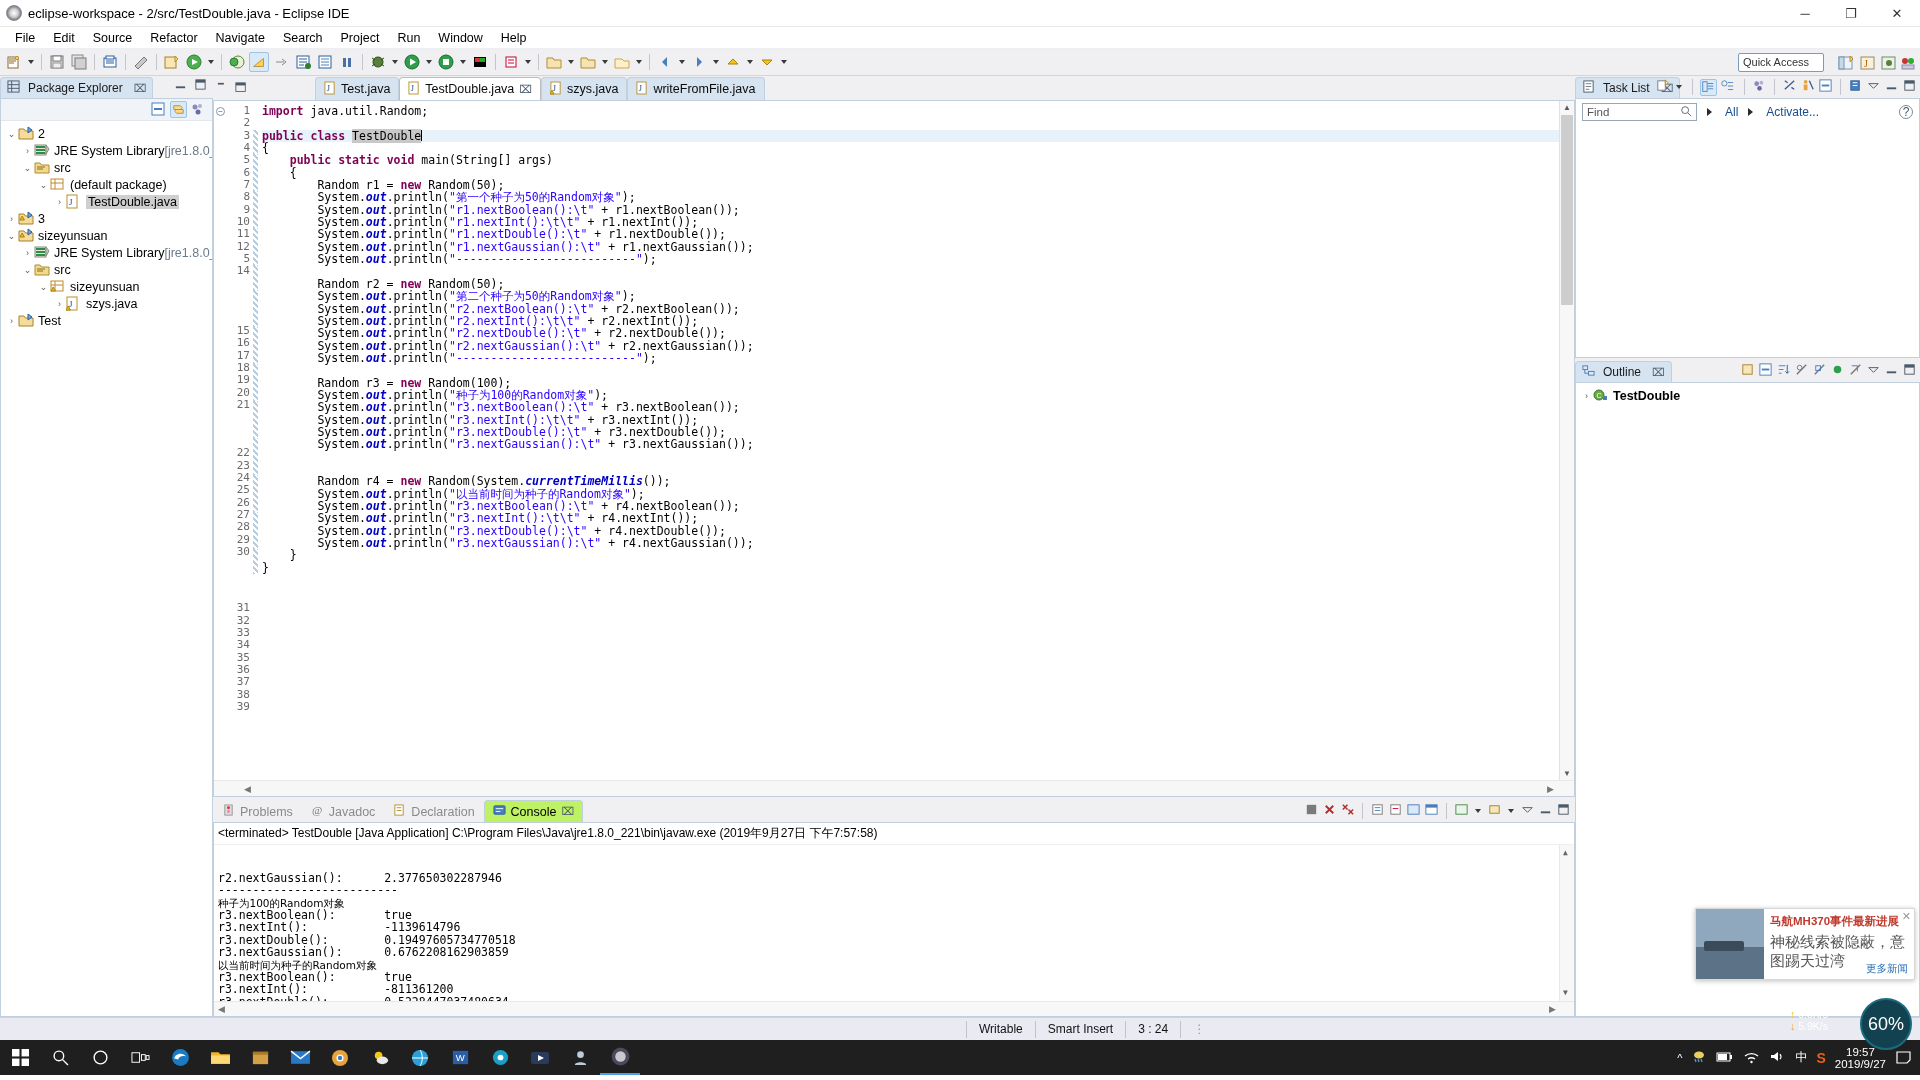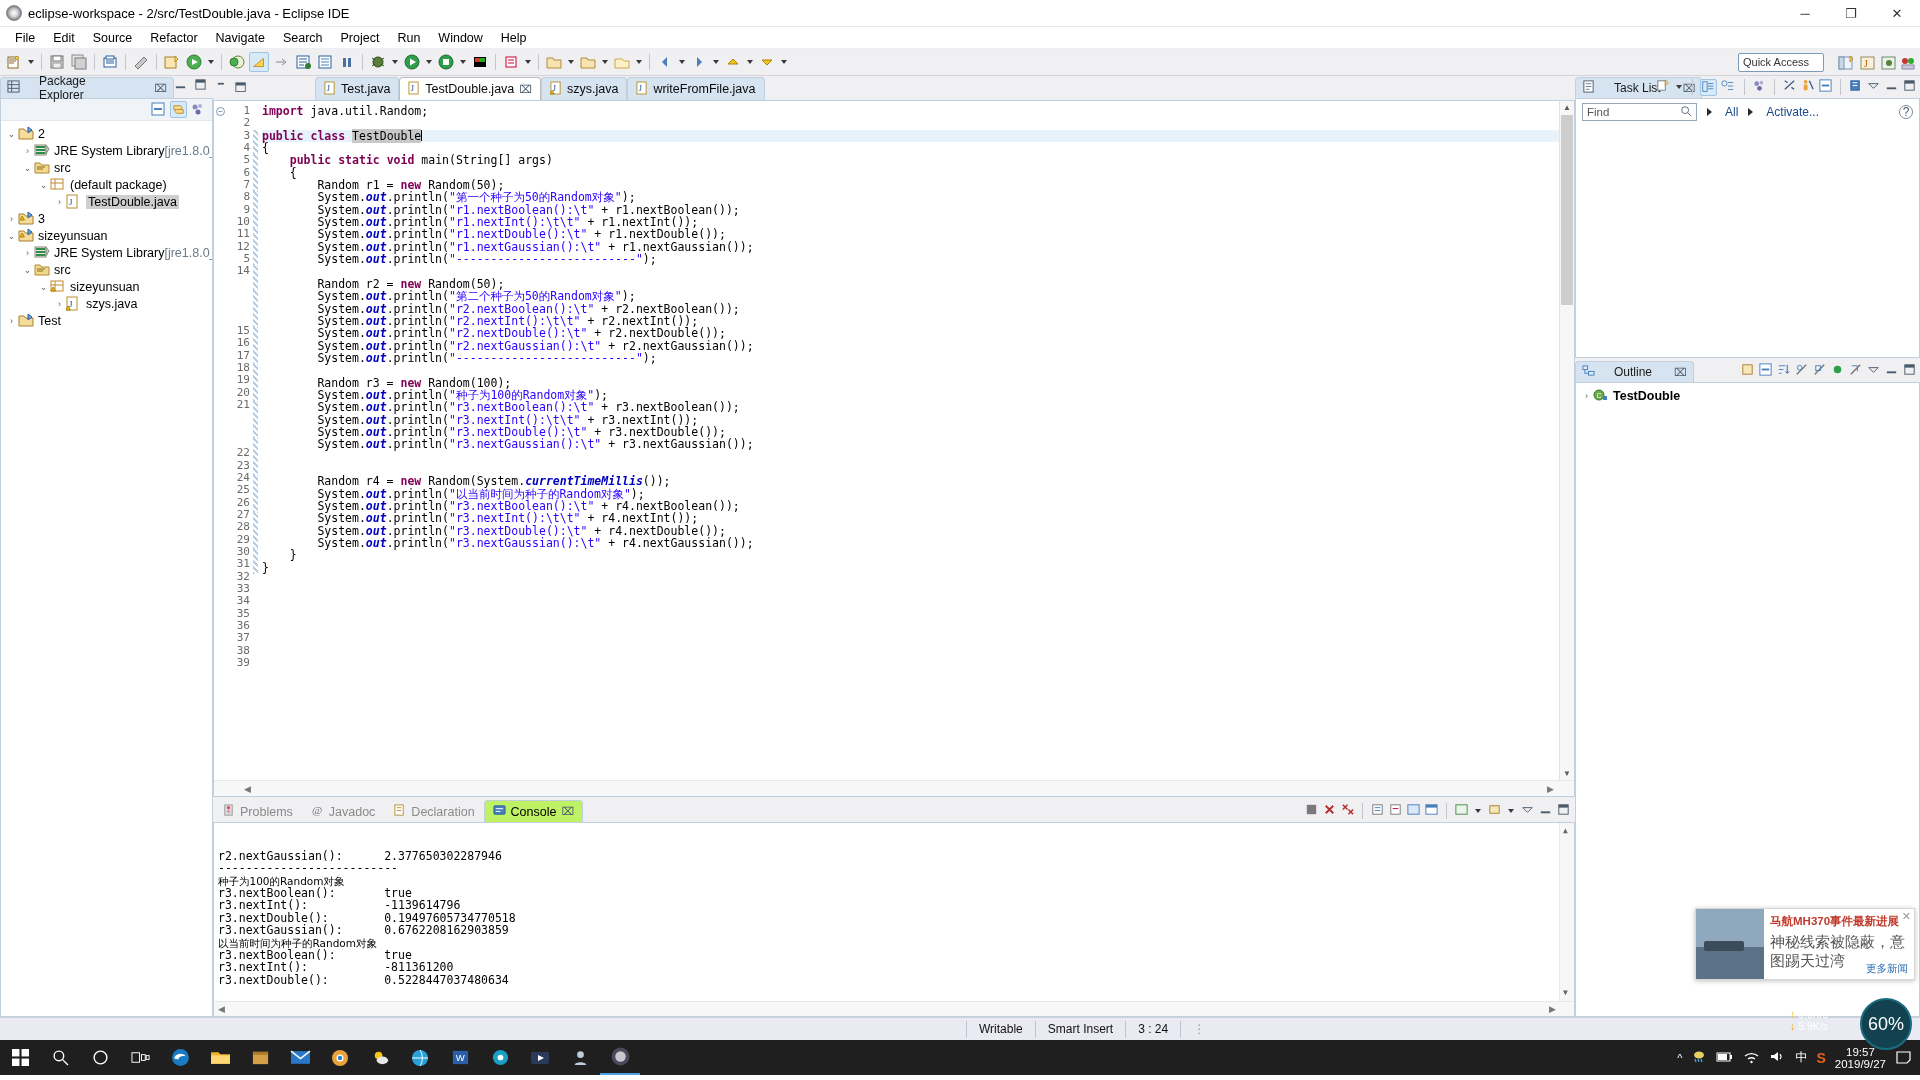--- a/index.html
+++ b/index.html
@@ -41,21 +41,21 @@
     padding:2px 4px; border-radius:2px;
   }
   .persp { position:absolute; top:4px; width:20px;height:20px; }
   
   #main { display:flex; height:941px; background:#f0f0f3; }
   
   #pkgexp { width:213px; background:#f0f0f3; display:flex; flex-direction:column; }
   .viewtab-row { height:22px; display:flex; align-items:flex-end; position:relative;}
   .viewtab {
     height:21px; background:#d6e3f0; border:1px solid #c2cfdd; border-bottom:none;
-    border-radius:4px 4px 0 0; display:flex;align-items:center; padding:0 6px; gap:19px;
+    border-radius:4px 4px 0 0; display:flex;align-items:center; padding:0 6px; gap:8px;
     font-size:12px; color:#1a1a1a;
   }
   .viewtab .vt-x { font-size:11px; color:#4a5a6a; margin-left:3px; }
   .view-body { flex:1; background:#fff; border:1px solid #c2cfdd; border-top:1px solid #c2cfdd; overflow:hidden;}
   .view-toolrow { height:22px; background:#f0f3f7; display:flex; align-items:center;
       justify-content:flex-end; gap:3px; padding-right:5px; border-bottom:1px solid #e3e7ec;}
   .vbtn { width:17px;height:17px; display:inline-block; position:relative;}
   .vbtn.sel { background:#d8e9f8; border:1px solid #9ec4e3; border-radius:2px;}
   
   .tree { padding:4px 0 0 4px; font-size:12.5px; }
@@ -631,21 +631,21 @@
             <div style="padding-right: 3px;">21</div>
             <div style="padding-right: 3px; margin-top: 36px;">22</div>
             <div style="padding-right: 3px;">23</div>
             <div style="padding-right: 3px;">24</div>
             <div style="padding-right: 3px;">25</div>
             <div style="padding-right: 3px;">26</div>
             <div style="padding-right: 3px;">27</div>
             <div style="padding-right: 3px;">28</div>
             <div style="padding-right: 3px;">29</div>
             <div style="padding-right: 3px;">30</div>
-            <div style="padding-right: 3px;">31</div>
+            <div style="padding-right: 3px; margin-top: 44px;">31</div>
             <div style="padding-right: 3px;">32</div>
             <div style="padding-right: 3px;">33</div>
             <div style="padding-right: 3px;">34</div>
             <div style="padding-right: 3px;">35</div>
             <div style="padding-right: 3px;">36</div>
             <div style="padding-right: 3px;">37</div>
             <div style="padding-right: 3px;">38</div>
             <div style="padding-right: 3px;">39</div>
           </div>
         <div id="changebar">
@@ -788,20 +788,21 @@
                 <rect x="3" y="10" width="10" height="2" fill="#4a5a6a"></rect>
               </svg></span>
           <span>
             <svg width="15" height="15" viewBox="0 0 16 16">
                 <rect x="3" y="3" width="10" height="10" fill="none" stroke="#4a5a6a"></rect>
                 <rect x="3" y="3" width="10" height="3" fill="#4a5a6a"></rect>
               </svg></span>
         </div>
       </div>
       <div id="conbody">
+        <div id="conhead">&lt;terminated&gt; TestDouble [Java Application] C:\Program Files\Java\jre1.8.0_221\bin\javaw.exe (2019年9月27日 下午7:57:58)</div>
         <div id="conout">
           <div id="con-lines"><div>r2.nextGaussian():      2.377650302287946</div><div>--------------------------</div><div class="cn-cjk">种子为100的Random对象</div><div>r3.nextBoolean():       true</div><div>r3.nextInt():           -1139614796</div><div>r3.nextDouble():        0.19497605734770518</div><div>r3.nextGaussian():      0.6762208162903859</div><div class="cn-cjk">以当前时间为种子的Random对象</div><div>r3.nextBoolean():       true</div><div>r3.nextInt():           -811361200</div><div>r3.nextDouble():        0.5228447037480634</div></div>
           <div id="conscroll">
             <div style="position:absolute;top:2px;left:3px;font-size:8px;color:#666">▲</div>
             <div style="position:absolute;bottom:2px;left:3px;font-size:8px;color:#666">▼</div>
           </div>
         </div>
         <div id="conhscroll">
           <span style="position:absolute;left:4px;top:2px;font-size:9px;color:#777">◀</span>
           <span style="position:absolute;right:18px;top:2px;font-size:9px;color:#777">▶</span>

